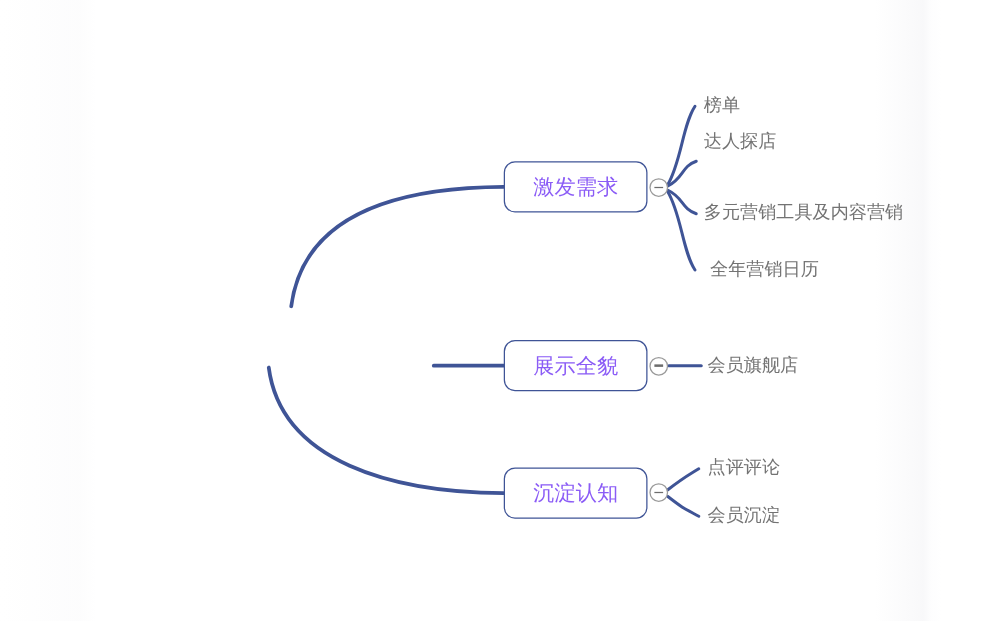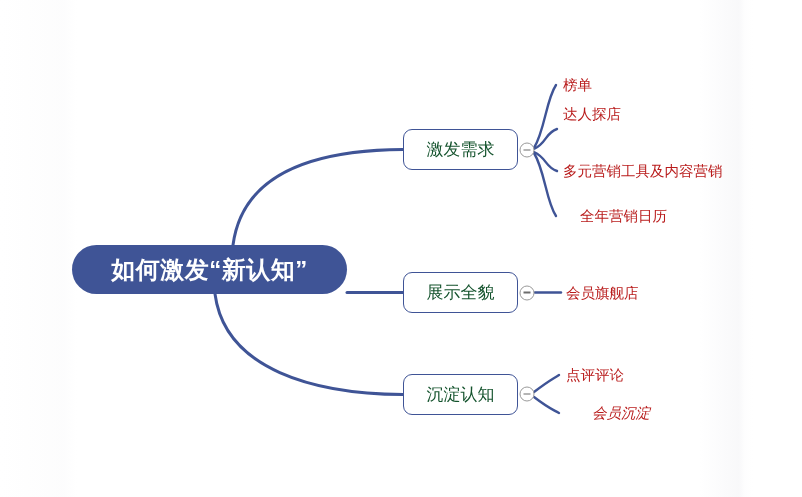--- a/index.html
+++ b/index.html
@@ -82,34 +82,34 @@
     height: 41px;
     background: #ffffff;
     border: 1.6px solid #3F5496;
     border-radius: 9px;
     display: flex;
     align-items: center;
     justify-content: center;
     box-sizing: border-box;
   }
   .branch-label {
-    color: #14532d;
+    color: #8b5cf6;
     font-size: 17px;
     font-weight: normal;
     white-space: nowrap;
     line-height: 1;
   }
   #branch-0 { left: 403px; top: 129px; }
   #branch-1 { left: 403px; top: 272px; align-items: center; }
   #branch-2 { left: 403px; top: 374px; }
 
   
   .leaf-label {
     position: absolute;
-    color: #b91c1c;
+    color: #737373;
     font-size: 14.5px;
     white-space: nowrap;
     line-height: 1;
     transform: translateY(-50%);
   }
 
   
   .toggle {
     position: absolute;
     width: 15px;
@@ -155,42 +155,39 @@
       <path d="M 534 152 C 547 158 545 167 557 171"></path>
       <path d="M 534 153 C 545 171 546 201 556 216"></path>
 
       <path d="M 535 292.5 L 561 292.5"></path>
 
       <path d="M 534 392 C 547 382 546 383 559 375"></path>
       <path d="M 534 397 C 547 407 546 406 559 413"></path>
     </g>
   </svg>
 
-  <div class="root-node">
-    <span class="root-label">如何激发“新认知”</span>
-  </div>
 
   <div class="branch-node" id="branch-0">
     <span class="branch-label">激发需求</span>
   </div>
   <div class="toggle" style="left:527px; top:150px;"></div>
 
   <div class="leaf-label" style="left:563px; top:85px;">榜单</div>
   <div class="leaf-label" style="left:563px; top:114px;">达人探店</div>
   <div class="leaf-label" style="left:563px; top:171px;text-align:center;">多元营销工具及内容营销</div>
-  <div class="leaf-label" style="left:580px; top:216px;">全年营销日历</div>
+  <div class="leaf-label" style="left:568px; top:216px;">全年营销日历</div>
 
   <div class="branch-node" id="branch-1">
     <span class="branch-label">展示全貌</span>
   </div>
   <div class="toggle" style="left:527px; top:292.5px;"></div>
 
   <div class="leaf-label" style="left:566px; top:292.5px;">会员旗舰店</div>
 
   <div class="branch-node" id="branch-2">
     <span class="branch-label">沉淀认知</span>
   </div>
   <div class="toggle" style="left:527px; top:394px;"></div>
 
   <div class="leaf-label" style="left:566px; top:375px;">点评评论</div>
-  <div class="leaf-label" style="left:592px; top:413px;font-style:italic;">会员沉淀</div>
+  <div class="leaf-label" style="left:566px; top:413px;">会员沉淀</div>
 
 </div>
 
 </body></html>

